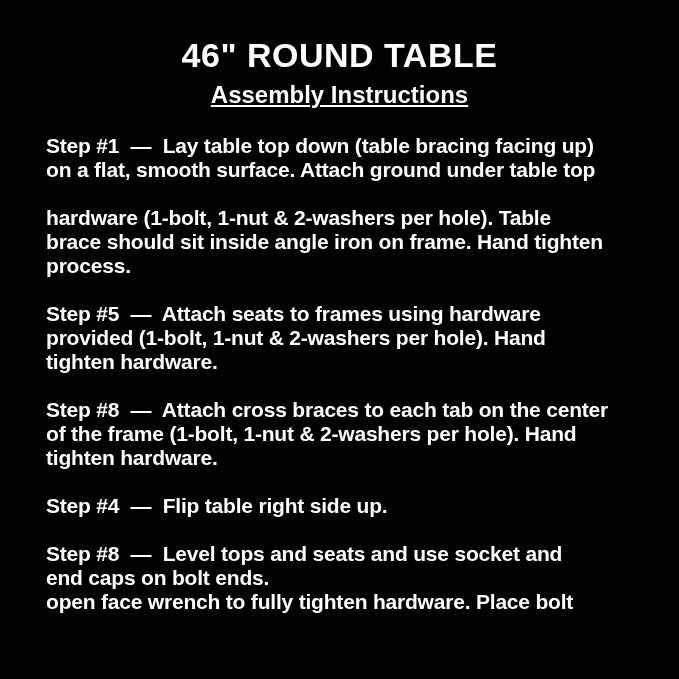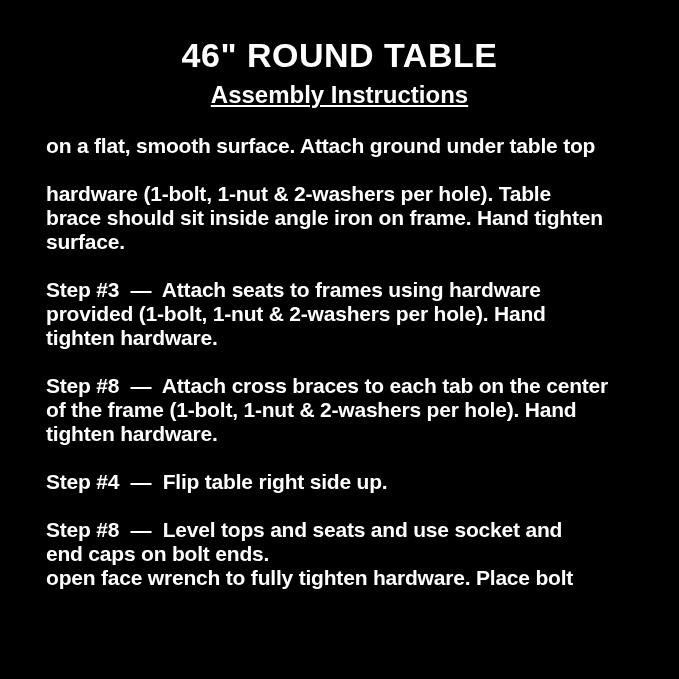--- a/index.html
+++ b/index.html
@@ -52,31 +52,32 @@
 <body>
 
 <div class="page">
 
   <div class="header">
     <div class="title">46" ROUND TABLE</div>
     <div class="subtitle">Assembly Instructions</div>
   </div>
 
   <div class="step">
+    <div class="line">Step #1  —  Lay table top down (table bracing facing up)</div>
     <div class="line">on a flat, smooth surface. Attach ground under table top</div>
   </div>
 
   <div class="step">
     <div class="line">hardware (1-bolt, 1-nut &amp; 2-washers per hole). Table</div>
     <div class="line">brace should sit inside angle iron on frame. Hand tighten</div>
-    <div class="line">surface.</div>
+    <div class="line">process.</div>
   </div>
 
   <div class="step">
-    <div class="line">Step #3  —  Attach seats to frames using hardware</div>
+    <div class="line">Step #5  —  Attach seats to frames using hardware</div>
     <div class="line">provided (1-bolt, 1-nut &amp; 2-washers per hole). Hand</div>
     <div class="line">tighten hardware.</div>
   </div>
 
   <div class="step">
     <div class="line">Step #8  —  Attach cross braces to each tab on the center</div>
     <div class="line">of the frame (1-bolt, 1-nut &amp; 2-washers per hole). Hand</div>
     <div class="line">tighten hardware.</div>
   </div>
 

